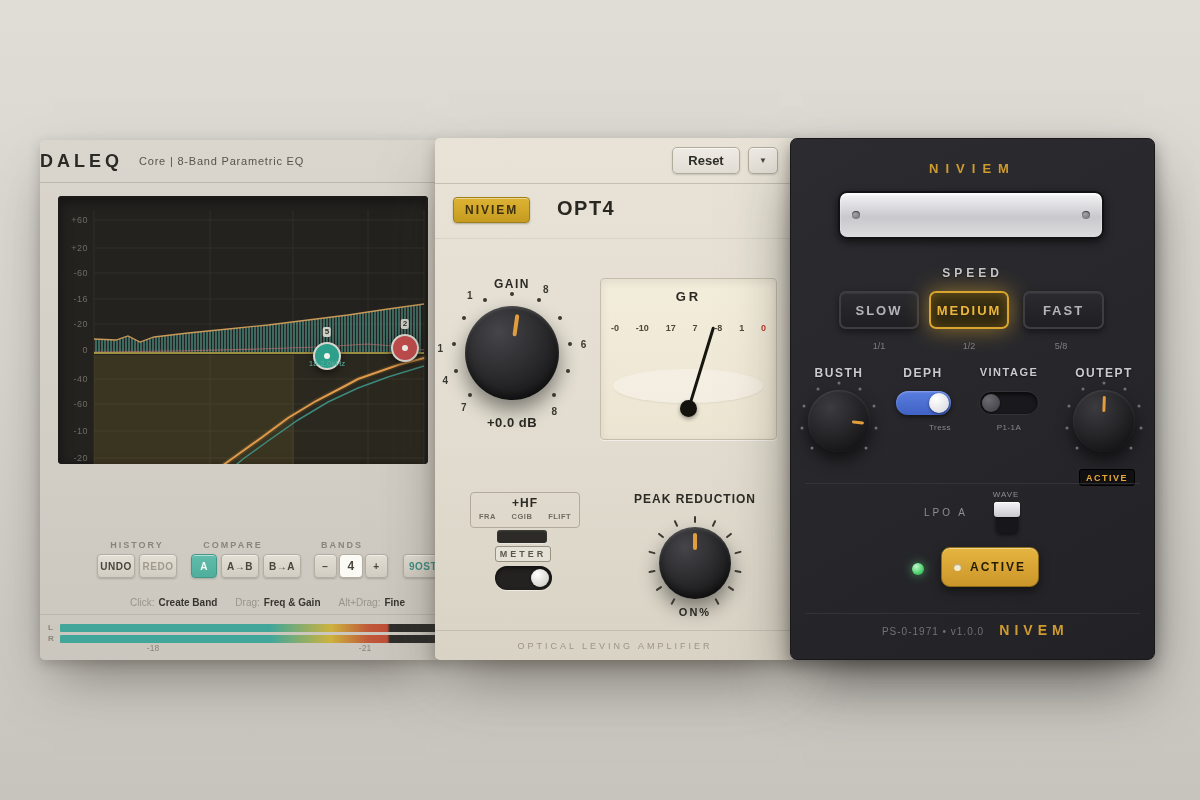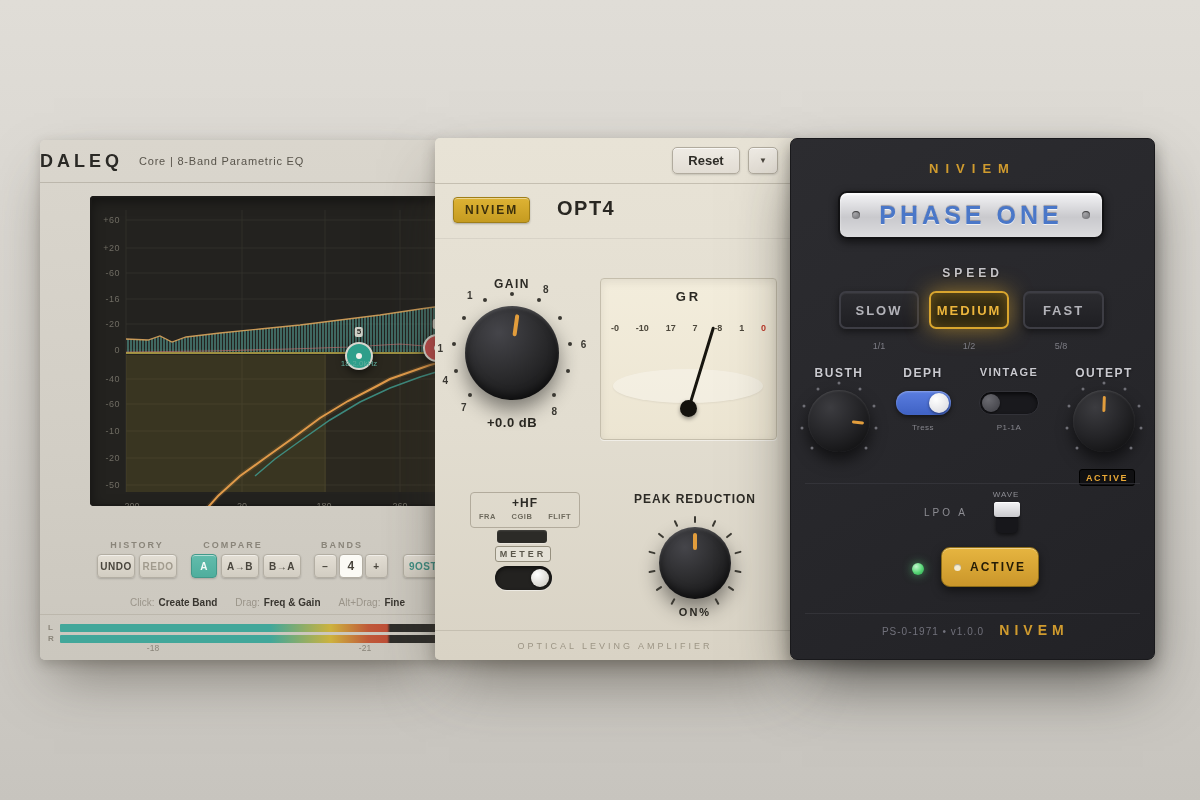--- a/index.html
+++ b/index.html
@@ -14,24 +14,23 @@
   
   #eq-panel{
     left:40px;top:140px;width:400px;height:520px;z-index:1;
     background:linear-gradient(180deg,#dad6cd 0%,#d2cec5 60%,#cbc7be 100%);
     box-shadow:0 26px 55px -14px rgba(60,55,45,.55),0 4px 12px rgba(60,55,45,.25);
   }
   .eq-header{height:42px;border-bottom:1px solid #bcb7ac;display:flex;align-items:center;}
   .eq-title{font-size:18px;font-weight:800;letter-spacing:4px;color:#2a2925;}
   .eq-sub{margin-left:16px;font-size:11px;color:#58544b;letter-spacing:.8px;}
   #eq-display{
-    position:absolute;left:18px;top:56px;width:370px;height:310px;
+    position:absolute;left:18px;top:56px;width:370px;height:268px;
     background:#23221f;border-radius:4px;overflow:hidden;
     box-shadow:inset 0 0 0 2px #1b1a18, inset 0 4px 14px rgba(0,0,0,.5);
-    margin-left:32px;
   }
   #eq-svg{position:absolute;left:0;top:0;}
   .ytick{position:absolute;left:0;width:30px;text-align:right;font-size:9px;color:#6f6c63;letter-spacing:.5px;}
   .xtick{position:absolute;top:305px;transform:translateX(-50%);font-size:9px;color:#6f6c63;}
   .eq-node{position:absolute;width:24px;height:24px;border-radius:50%;border:2px solid #d7d7cf;
     transform:translate(-50%,-50%);box-shadow:0 3px 8px rgba(0,0,0,.55);}
   .node-dot{position:absolute;left:50%;top:50%;width:6px;height:6px;border-radius:50%;
     background:#f2f2ec;transform:translate(-50%,-50%);}
   .node-num{position:absolute;left:50%;top:-17px;transform:translateX(-50%);
     background:#cfd0c7;color:#33322d;font-size:8px;font-weight:700;padding:0 2px;border-radius:2px;line-height:10px;}
@@ -465,21 +464,20 @@
     <div class="ptick" style="left: 302.332px; top: 429.641px; transform: rotate(100deg);"></div>
     <div class="ptick" style="left: 295.043px; top: 447.237px; transform: rotate(125deg);"></div>
     <div class="ptick" style="left: 281px; top: 460.105px; transform: rotate(150deg);"></div>
   </div>
 
 <div class="panel" id="ph-panel">
   <div class="ph-brand">NIVIEM</div>
 
   <div class="plate">
     <div class="screw" style="left:12px"></div>
-    <span class="plate-text">PHASE ONE</span>
     <div class="screw" style="right:12px"></div>
   </div>
 
   <div class="ph-speed-label">SPEED</div>
   <div class="spd off" style="left:48px;width:80px">SLOW</div>
   <div class="spd on" style="left:138px;width:80px">MEDIUM</div>
   <div class="spd off" style="left:232px;width:81px">FAST</div>
   <div class="spd-sub" style="left:88px">1/1</div>
   <div class="spd-sub" style="left:178px">1/2</div>
   <div class="spd-sub" style="left:270px">5/8</div>
@@ -498,21 +496,21 @@
       <div class="kn"></div>
     </div>
   <div class="tgl-dark">
       <div class="kn"></div>
     </div>
   <div class="ph-knob" style="left:282px;top:251px">
     <div class="pt-rot" style="transform: rotate(2deg);">
         <div class="pt" style="width:3px;height:16px;top:6px;background:#e29d3c"></div>
       </div>
   </div>
-  <div class="tgl-sub" style="left:132px">Tress</div>
+  <div class="tgl-sub" style="left:149px">Tress</div>
   <div class="tgl-sub" style="left:218px">P1-1A</div>
 
   <div class="active-badge">ACTIVE</div>
   <div class="ph-div" style="top:344px"></div>
 
   <div class="wave-label">WAVE</div>
   <div class="flip">
     <div class="base"></div>
     <div class="cap"></div>
   </div>

